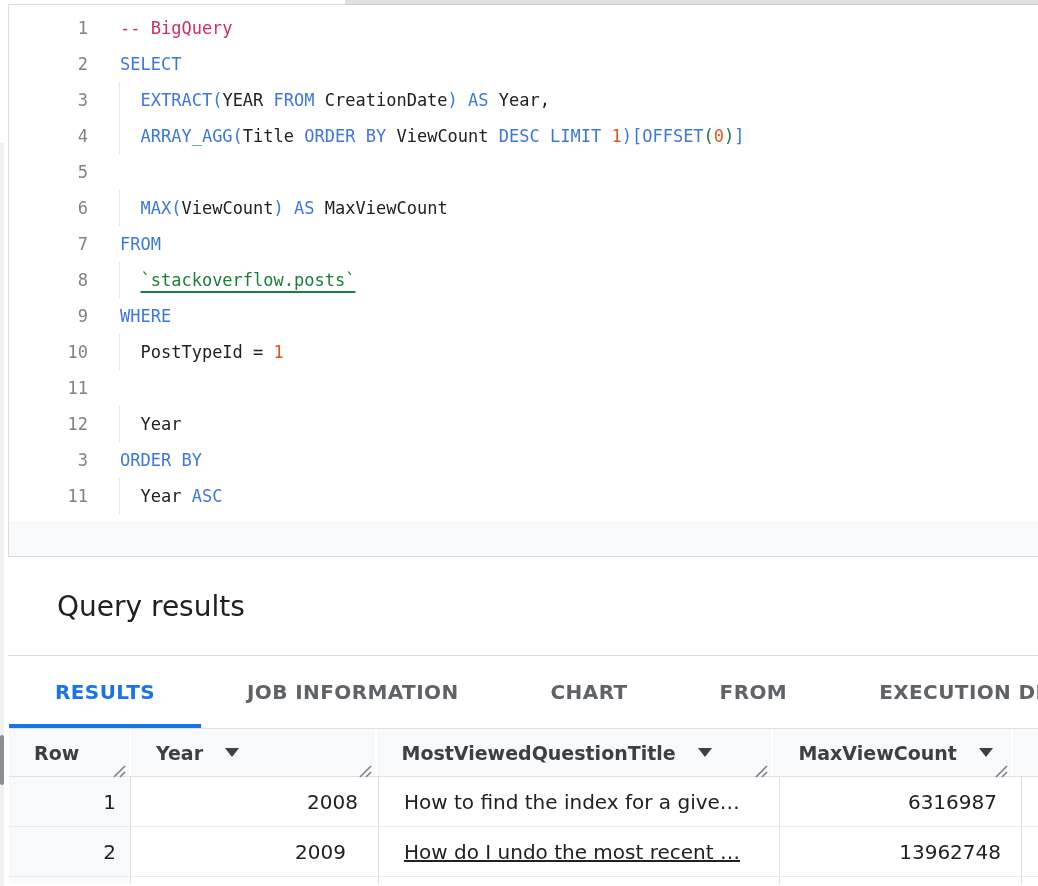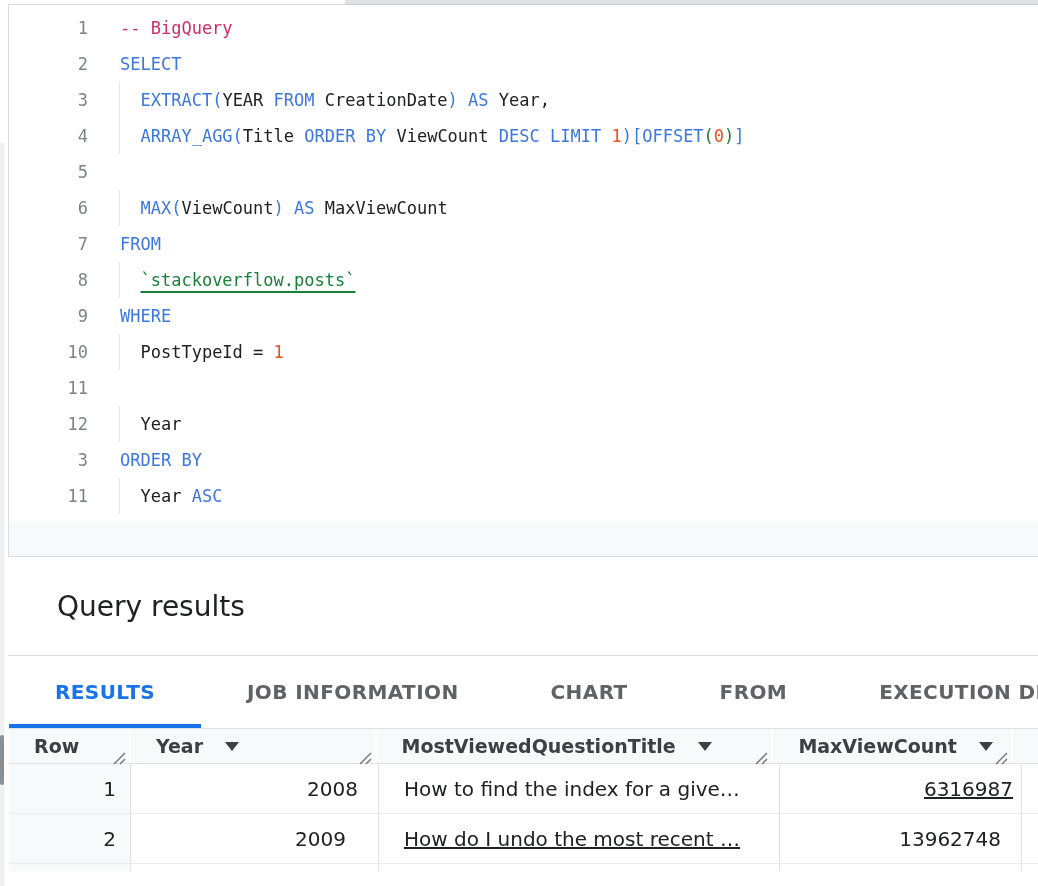--- a/index.html
+++ b/index.html
@@ -43,21 +43,21 @@
 
   
   .tabs { position:absolute; left:9px; top:656px; width:1029px; height:72px; display:flex; background:#fff; }
   .tab { position:relative; height:100%; padding:0 46px; display:flex; align-items:center;
          font-size:20px; font-weight:600; letter-spacing:.4px; color:#5f6368; cursor:pointer; white-space:nowrap; }
   .tab.active { color:#1a73e8; }
   .tab.active .tab-underline { position:absolute; left:0; right:0; bottom:0; height:4px; background:#1a73e8; }
 
   
   .grid { position:absolute; left:9px; top:728px; width:1029px; }
-  .ghead { display:flex; height:36px; border-top:1px solid #e0e0e0; border-bottom:1px solid #e0e0e0; background:#fff;justify-content:center; }
+  .ghead { display:flex; height:49px; border-top:1px solid #e0e0e0; border-bottom:1px solid #e0e0e0; background:#fff;justify-content:center; }
   .hcell { position:relative; background:#f8f9fa; height:100%; display:flex; align-items:center;
            padding-left:25px; font-size:19px; font-weight:600; color:#3c4043; margin-right:2px; }
   .hcell:last-child { margin-right:0; }
   .sort-arrow { width:0; height:0; border-left:7px solid transparent; border-right:7px solid transparent;
                 border-top:9px solid #3c4043; margin-left:22px; cursor:pointer; }
   .grip { position:absolute; right:3px; bottom:3px; width:13px; height:13px; cursor:col-resize; }
   .grow { display:flex; height:50px; background:#fff; border-bottom:1px solid #e8eaed; }
   .gcell { height:100%; display:flex; align-items:center; font-size:20px; color:#202124;
            border-right:1px solid #e0e0e0; overflow:hidden; white-space:nowrap; }
   .gcell.first { background:#f8f9fa; }
@@ -152,21 +152,21 @@
               <path d="M1 12 L12 1 M7 12 L12 7" stroke="#7d8288" stroke-width="1.6" fill="none"></path>
             </svg></span>
         </div>
         <div class="hcell" style="flex: 1 1 0%;"></div>
       </div>
     <div id="gbody">
         <div class="grow">
           <div class="gcell first al-r" style="width: 122px; padding-right: 14px;">1</div>
           <div class="gcell al-r" style="width: 248px; padding-right: 20px;">2008</div>
           <div class="gcell al-l" style="width: 401px; padding-left: 25px;">How to find the index for a give…</div>
-          <div class="gcell al-r" style="width: 242px; padding-right: 8px; text-decoration: underline;">6316987</div>
+          <div class="gcell al-r" style="width: 242px; padding-right: 24px;">6316987</div>
           <div class="gcell filler"></div>
         </div>
         <div class="grow">
           <div class="gcell first al-r" style="width: 122px; padding-right: 14px;">2</div>
           <div class="gcell al-r" style="width: 248px; padding-right: 32px;">2009</div>
           <div class="gcell al-l" style="width: 401px; padding-left: 25px; text-decoration: underline;">How do I undo the most recent …</div>
           <div class="gcell al-r" style="width: 242px; padding-right: 20px;">13962748</div>
           <div class="gcell filler"></div>
         </div>
         <div class="grow partial">

